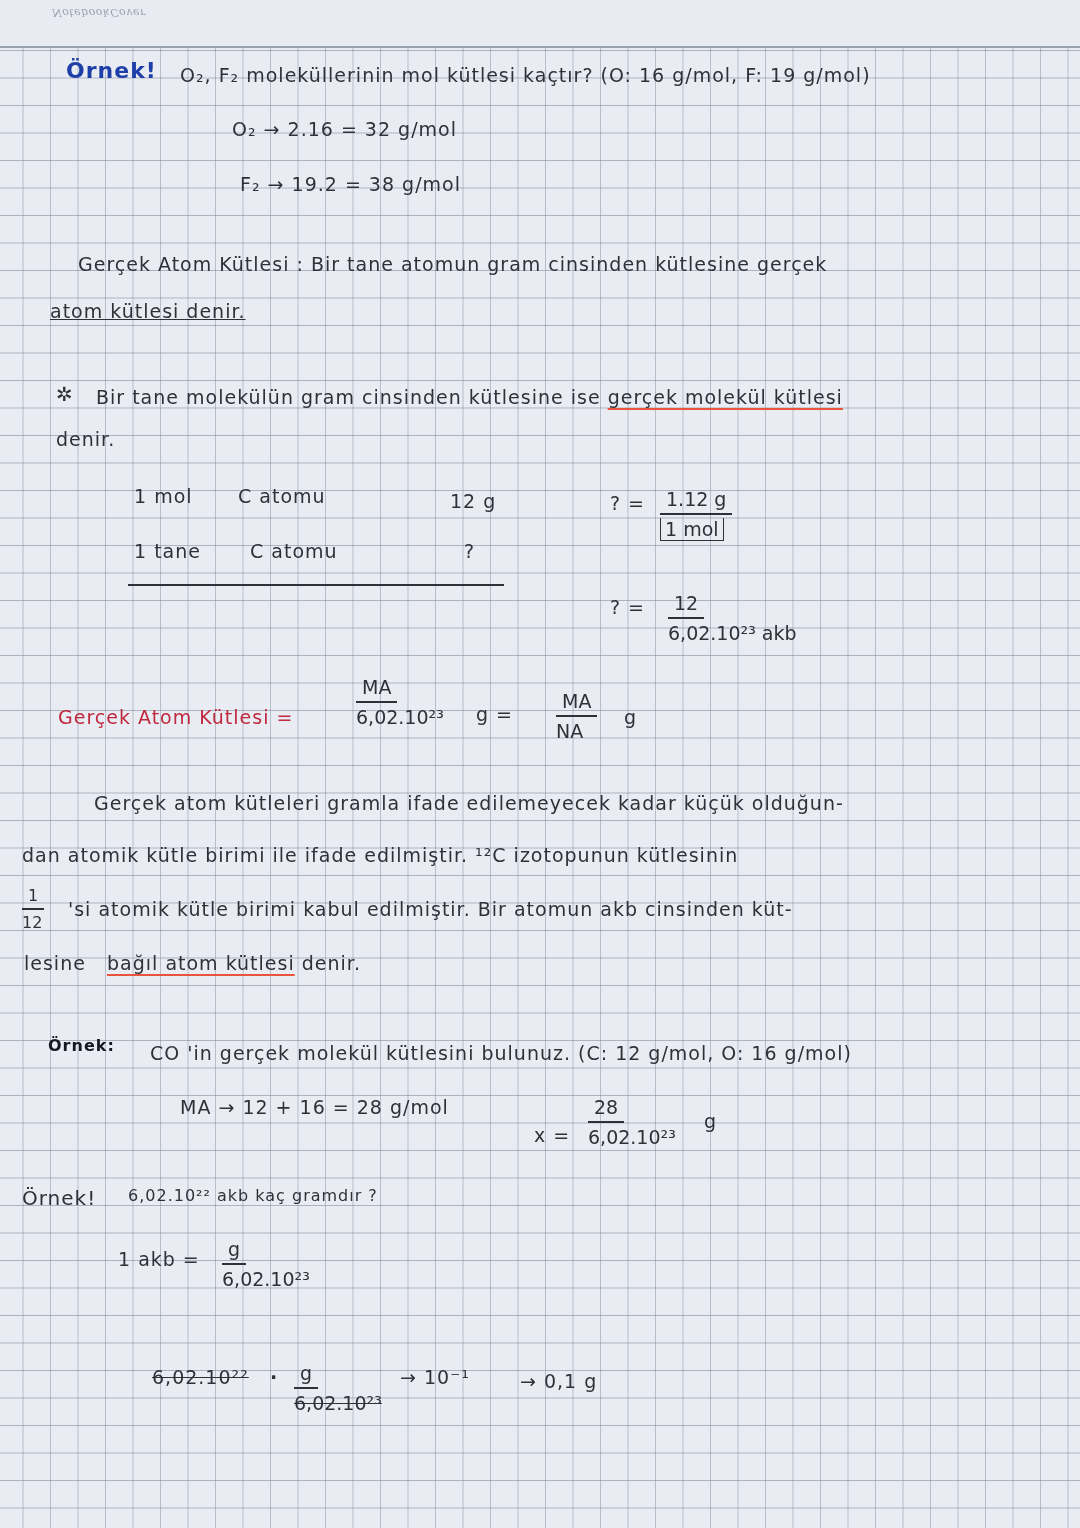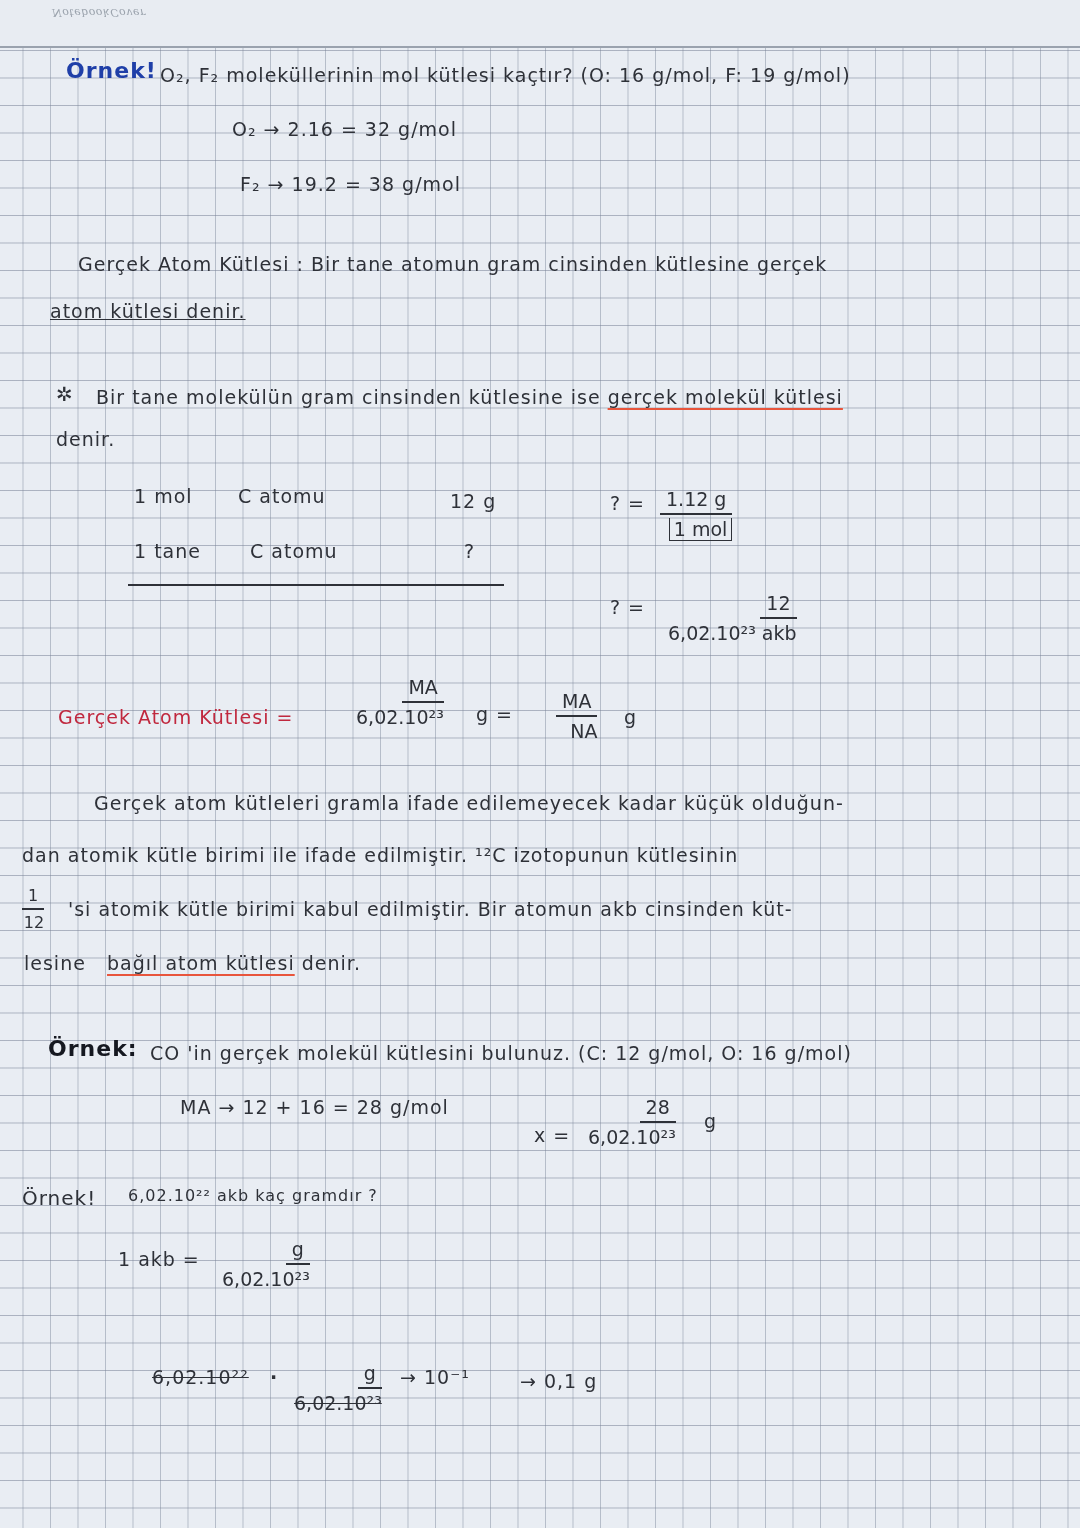--- a/index.html
+++ b/index.html
@@ -28,37 +28,37 @@
     position: absolute; left: 52px; top: 6px;
     font-family: "DejaVu Serif", serif; font-style: italic;
     font-size: 11px; color: #9ba3ad; letter-spacing: 0.5px;
     transform: scaleY(-1);
   }
   .t { position: absolute; white-space: nowrap; font-size: 19px; color: #2e3138; letter-spacing: 1px; }
   .t.blue { color: #1f3fa8; font-weight: bold; }
   .t.red { color: #c0283e; }
   .t.bold { font-weight: bold; color: #151820; }
   .u { text-decoration: underline; text-decoration-color: #e8553c; text-decoration-thickness: 2px; text-underline-offset: 4px; }
-  .frac { position: absolute; display: inline-flex; flex-direction: column; align-items: flex-end; font-size: 19px; color: #2e3138; }
+  .frac { position: absolute; display: inline-flex; flex-direction: column; align-items: flex-start; font-size: 19px; color: #2e3138; }
   .frac .num { padding: 0 6px 3px; border-bottom: 2px solid #2e3138; }
   .frac .den { padding-top: 3px; }
   .rule { position: absolute; height: 2px; background: #2e3138; }
   .strike { text-decoration: line-through; }
   .boxed { border: 1.5px solid #2e3138; border-top: none; padding: 0 4px; }
 </style>
 </head>
 <body>
 
 <div class="page">
   <div class="header-strip">
     <span class="brand">NotebookCover</span>
   </div>
 
   <span class="t blue" style="left:66px;top:58px;font-size:22px;">Örnek!</span>
-  <span class="t" style="left:160px;top:64px;">O₂, F₂ moleküllerinin mol kütlesi kaçtır? (O: 16 g/mol, F: 19 g/mol)</span>
+  <span class="t" style="left:180px;top:64px;">O₂, F₂ moleküllerinin mol kütlesi kaçtır? (O: 16 g/mol, F: 19 g/mol)</span>
   <span class="t" style="left:232px;top:118px;">O₂ → 2.16 = 32  g/mol</span>
   <span class="t" style="left:240px;top:173px;">F₂ → 19.2 = 38  g/mol</span>
 
   <span class="t" style="left:78px;top:253px;">Gerçek Atom Kütlesi : Bir tane atomun gram cinsinden kütlesine gerçek</span>
   <span class="t" style="left:50px;top:300px;text-decoration:underline;">atom kütlesi denir.</span>
 
   <span class="t" style="left:56px;top:382px;font-size:20px;">✲</span>
   <span class="t" style="left:96px;top:386px;">
     <span>Bir tane molekülün gram cinsinden kütlesine ise</span>
     <span class="u">gerçek molekül kütlesi</span>
@@ -102,21 +102,21 @@
     <span class="num">1</span>
     <span class="den">12</span>
   </div>
   <span class="t" style="left:24px;top:952px;">
     <span>lesine</span>&nbsp;&nbsp;
     <span class="u">bağıl atom kütlesi</span>
     <span>denir.</span>
   </span>
   <span class="t" style="left:68px;top:898px;">'si atomik kütle birimi kabul edilmiştir. Bir atomun akb cinsinden küt-</span>
 
-  <span class="t bold" style="left:48px;top:1036px;font-size:22px;">Örnek:</span>
+  <span class="t bold" style="left:48px;top:1036px;font-size:16px;">Örnek:</span>
   <span class="t" style="left:150px;top:1042px;">CO 'in gerçek molekül kütlesini bulunuz. (C: 12 g/mol, O: 16 g/mol)</span>
   <span class="t" style="left:180px;top:1096px;">MA → 12 + 16 = 28 g/mol</span>
   <span class="t" style="left:534px;top:1124px;">x =</span>
   <div class="frac" style="left:588px;top:1096px;">
     <span class="num">28</span>
     <span class="den">6,02.10²³</span>
   </div>
   <span class="t" style="left:704px;top:1110px;">g</span>
 
   <span class="t" style="left:22px;top:1186px;font-size:20px;">Örnek!</span>

